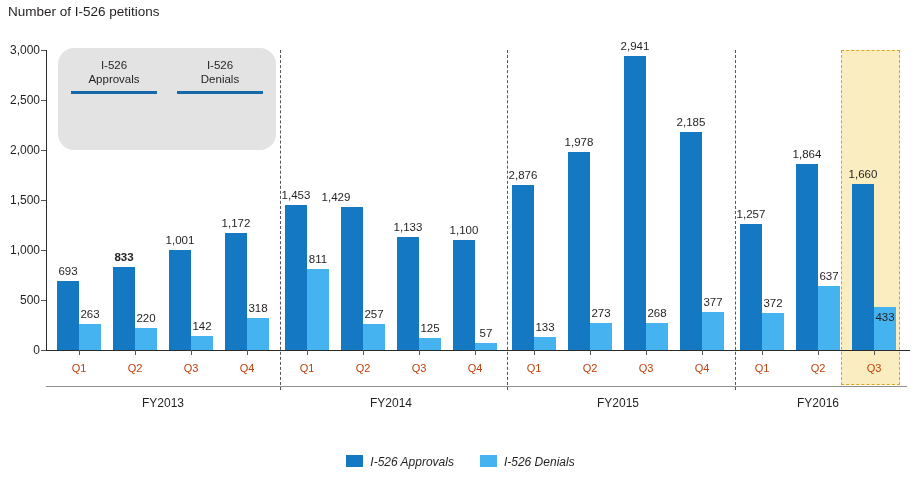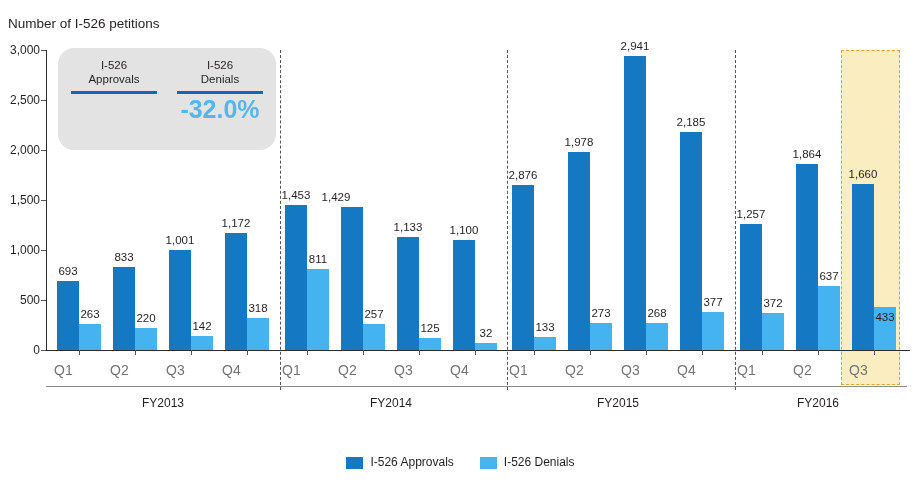--- a/index.html
+++ b/index.html
@@ -5,21 +5,21 @@
   html,body{margin:0;padding:0;}
   body{
     width:921px;height:488px;background:#ffffff;
     font-family:"Liberation Sans", sans-serif;
     color:#1a1a1a;overflow:hidden;position:relative;
   }
   #chart-root{position:absolute;left:0;top:0;width:921px;height:488px;}
 
   
   .chart-title{
-    position:absolute;left:8px;top:16px;
+    position:absolute;left:8px;top:4px;
     font-size:13.5px;color:#231f20;white-space:nowrap;
   }
 
   
   
   .plot{position:absolute;left:0;top:0;width:921px;height:488px;}
 
   .yaxis-line{
     position:absolute;left:46px;top:50px;width:1px;height:300px;
     background:#2b2b2b;
@@ -58,22 +58,22 @@
   .bar.approvals{background:#1578c2;}
   .bar.denials{background:#45b3f0;}
 
   .bar-label{
     position:absolute;font-size:11.5px;color:#231f20;
     text-align:center;line-height:1;white-space:nowrap;
   }
 
   
   .q-label{
-    position:absolute;top:362px;font-size:14px;color:#737373;
-    text-align:left;white-space:nowrap;
+    position:absolute;top:362px;font-size:11px;color:#c2410c;
+    text-align:center;white-space:nowrap;
   }
   .fy-rule{
     position:absolute;top:386px;height:1px;background:#8d8d8d;
   }
   .fy-label{
     position:absolute;top:396px;font-size:12px;color:#231f20;
     text-align:center;white-space:nowrap;
   }
 
   
@@ -92,21 +92,21 @@
   }
   .callout-value{font-size:25px;font-weight:bold;line-height:1.1;}
   .callout-value.dark{color:#1a76bd;}
   .callout-value.light{color:#55b6ef;}
 
   
   .legend{
     position:absolute;left:0;top:455px;width:921px;
     display:flex;justify-content:center;align-items:center;gap:26px;
   }
-  .legend-item{display:flex;align-items:flex-end;gap:7px;}
+  .legend-item{display:flex;align-items:flex-start;gap:7px;font-style:italic;}
   .legend-swatch{width:17px;height:12px;display:inline-block;}
   .legend-text{font-size:12px;color:#231f20;white-space:nowrap;}
 </style>
 </head>
 <body>
 
 <div id="chart-root">
 
   <div class="chart-title">Number of I-526 petitions</div>
 
@@ -136,21 +136,21 @@
         <div class="ytick-mark" style="top: 50px;"></div>
       </div>
     <div class="yaxis-line"></div>
     <div class="xaxis-line"></div>
     <div id="bars-layer">
         <div class="bar approvals" style="left: 57px; width: 22px; top: 280.7px; height: 69.3px; background: rgb(21, 120, 194);"></div>
         <div class="bar-label" style="left: 46px; width: 44px; top: 265.7px;">693</div>
         <div class="bar denials" style="left: 79px; width: 22px; top: 323.7px; height: 26.3px; background: rgb(69, 179, 240);"></div>
         <div class="bar-label" style="left: 68px; width: 44px; top: 308.7px;">263</div>
         <div class="bar approvals" style="left: 113px; width: 22px; top: 266.7px; height: 83.3px; background: rgb(21, 120, 194);"></div>
-        <div class="bar-label" style="left: 102px; width: 44px; top: 251.7px;">833</div>
+        <div class="bar-label" style="left: 102px; width: 44px; top: 251.7px; font-weight: bold;">833</div>
         <div class="bar denials" style="left: 135px; width: 22px; top: 328px; height: 22px; background: rgb(69, 179, 240);"></div>
         <div class="bar-label" style="left: 124px; width: 44px; top: 313px;">220</div>
         <div class="bar approvals" style="left: 169px; width: 22px; top: 249.9px; height: 100.1px; background: rgb(21, 120, 194);"></div>
         <div class="bar-label" style="left: 158px; width: 44px; top: 234.9px;">1,001</div>
         <div class="bar denials" style="left: 191px; width: 22px; top: 335.8px; height: 14.2px; background: rgb(69, 179, 240);"></div>
         <div class="bar-label" style="left: 180px; width: 44px; top: 320.8px;">142</div>
         <div class="bar approvals" style="left: 225px; width: 22px; top: 232.8px; height: 117.2px; background: rgb(21, 120, 194);"></div>
         <div class="bar-label" style="left: 214px; width: 44px; top: 217.8px;">1,172</div>
         <div class="bar denials" style="left: 247px; width: 22px; top: 318.2px; height: 31.8px; background: rgb(69, 179, 240);"></div>
         <div class="bar-label" style="left: 236px; width: 44px; top: 303.2px;">318</div>
@@ -162,21 +162,21 @@
         <div class="bar-label" style="left: 314px; width: 44px; top: 192.1px;">1,429</div>
         <div class="bar denials" style="left: 363px; width: 22px; top: 324.3px; height: 25.7px; background: rgb(69, 179, 240);"></div>
         <div class="bar-label" style="left: 352px; width: 44px; top: 309.3px;">257</div>
         <div class="bar approvals" style="left: 397px; width: 22px; top: 236.7px; height: 113.3px; background: rgb(21, 120, 194);"></div>
         <div class="bar-label" style="left: 386px; width: 44px; top: 221.7px;">1,133</div>
         <div class="bar denials" style="left: 419px; width: 22px; top: 337.5px; height: 12.5px; background: rgb(69, 179, 240);"></div>
         <div class="bar-label" style="left: 408px; width: 44px; top: 323px;">125</div>
         <div class="bar approvals" style="left: 453px; width: 22px; top: 240px; height: 110px; background: rgb(21, 120, 194);"></div>
         <div class="bar-label" style="left: 442px; width: 44px; top: 225px;">1,100</div>
         <div class="bar denials" style="left: 475px; width: 22px; top: 342.7px; height: 7.3px; background: rgb(69, 179, 240);"></div>
-        <div class="bar-label" style="left: 464px; width: 44px; top: 327.7px;">32</div>
+        <div class="bar-label" style="left: 464px; width: 44px; top: 327.7px;">57</div>
         <div class="bar approvals" style="left: 512px; width: 22px; top: 184.8px; height: 165.2px; background: rgb(21, 120, 194);"></div>
         <div class="bar-label" style="left: 501px; width: 44px; top: 169.8px;">2,876</div>
         <div class="bar denials" style="left: 534px; width: 22px; top: 336.7px; height: 13.3px; background: rgb(69, 179, 240);"></div>
         <div class="bar-label" style="left: 523px; width: 44px; top: 321.7px;">133</div>
         <div class="bar approvals" style="left: 568px; width: 22px; top: 152.2px; height: 197.8px; background: rgb(21, 120, 194);"></div>
         <div class="bar-label" style="left: 557px; width: 44px; top: 137.2px;">1,978</div>
         <div class="bar denials" style="left: 590px; width: 22px; top: 322.7px; height: 27.3px; background: rgb(69, 179, 240);"></div>
         <div class="bar-label" style="left: 579px; width: 44px; top: 307.7px;">273</div>
         <div class="bar approvals" style="left: 624px; width: 22px; top: 55.9px; height: 294.1px; background: rgb(21, 120, 194);"></div>
         <div class="bar-label" style="left: 613px; width: 44px; top: 40.9px; text-align: center;">2,941</div>
@@ -248,21 +248,20 @@
         <span>Approvals</span>
       </div>
       <div class="callout-rule"></div>
     </div>
     <div class="callout-col right">
       <div class="callout-head">
         <span>I-526</span><br>
         <span>Denials</span>
       </div>
       <div class="callout-rule"></div>
-      <div class="callout-value light">-32.0%</div>
     </div>
   </div>
 
   <div class="legend" id="legend">
       <div class="legend-item">
         <span class="legend-swatch" style="background: rgb(21, 120, 194);"></span>
         <span class="legend-text">I-526 Approvals</span>
       </div>
       <div class="legend-item">
         <span class="legend-swatch" style="background: rgb(69, 179, 240);"></span>

